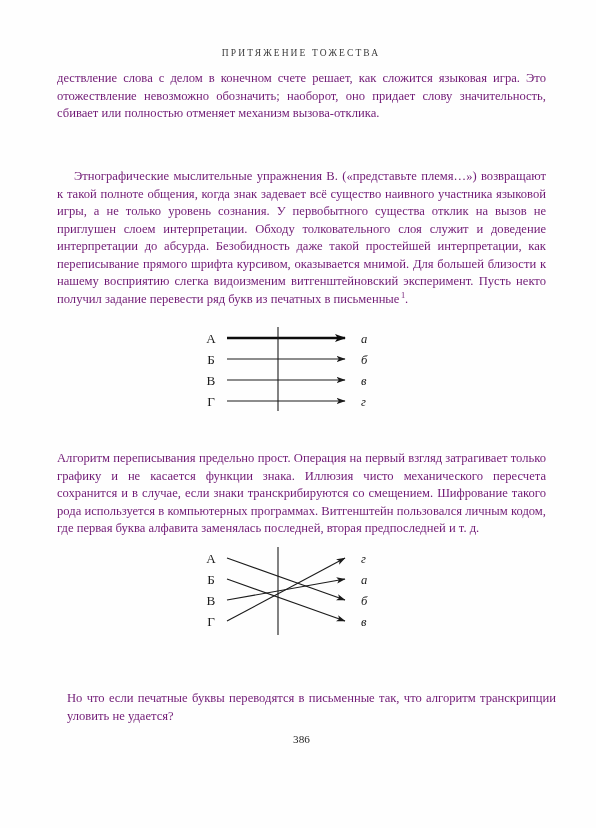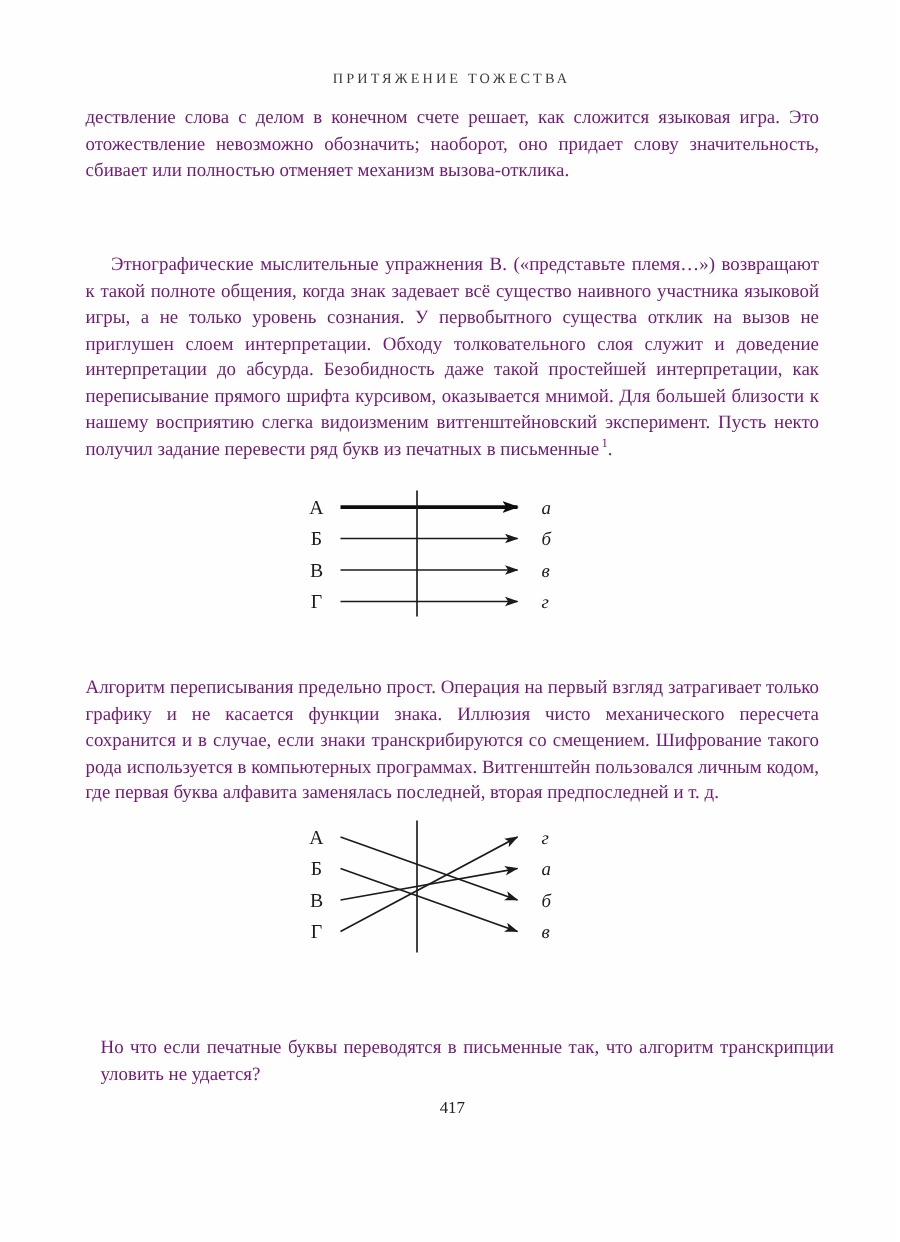--- a/index.html
+++ b/index.html
@@ -186,15 +186,15 @@
       <text class="lbl-cursive" x="361" y="59.5">б</text>
       <text class="lbl-cursive" x="361" y="80.5">в</text>
     </svg>
   </div>
 
   <div id="block-4">
     <p class="para">Но что если печатные буквы переводятся в письменные так, что алгоритм транскрипции уловить не удается?</p>
   </div>
 
 
-  <div id="folio">417</div>
+  <div id="folio">386</div>
 
 </div>
 
 </body></html>

